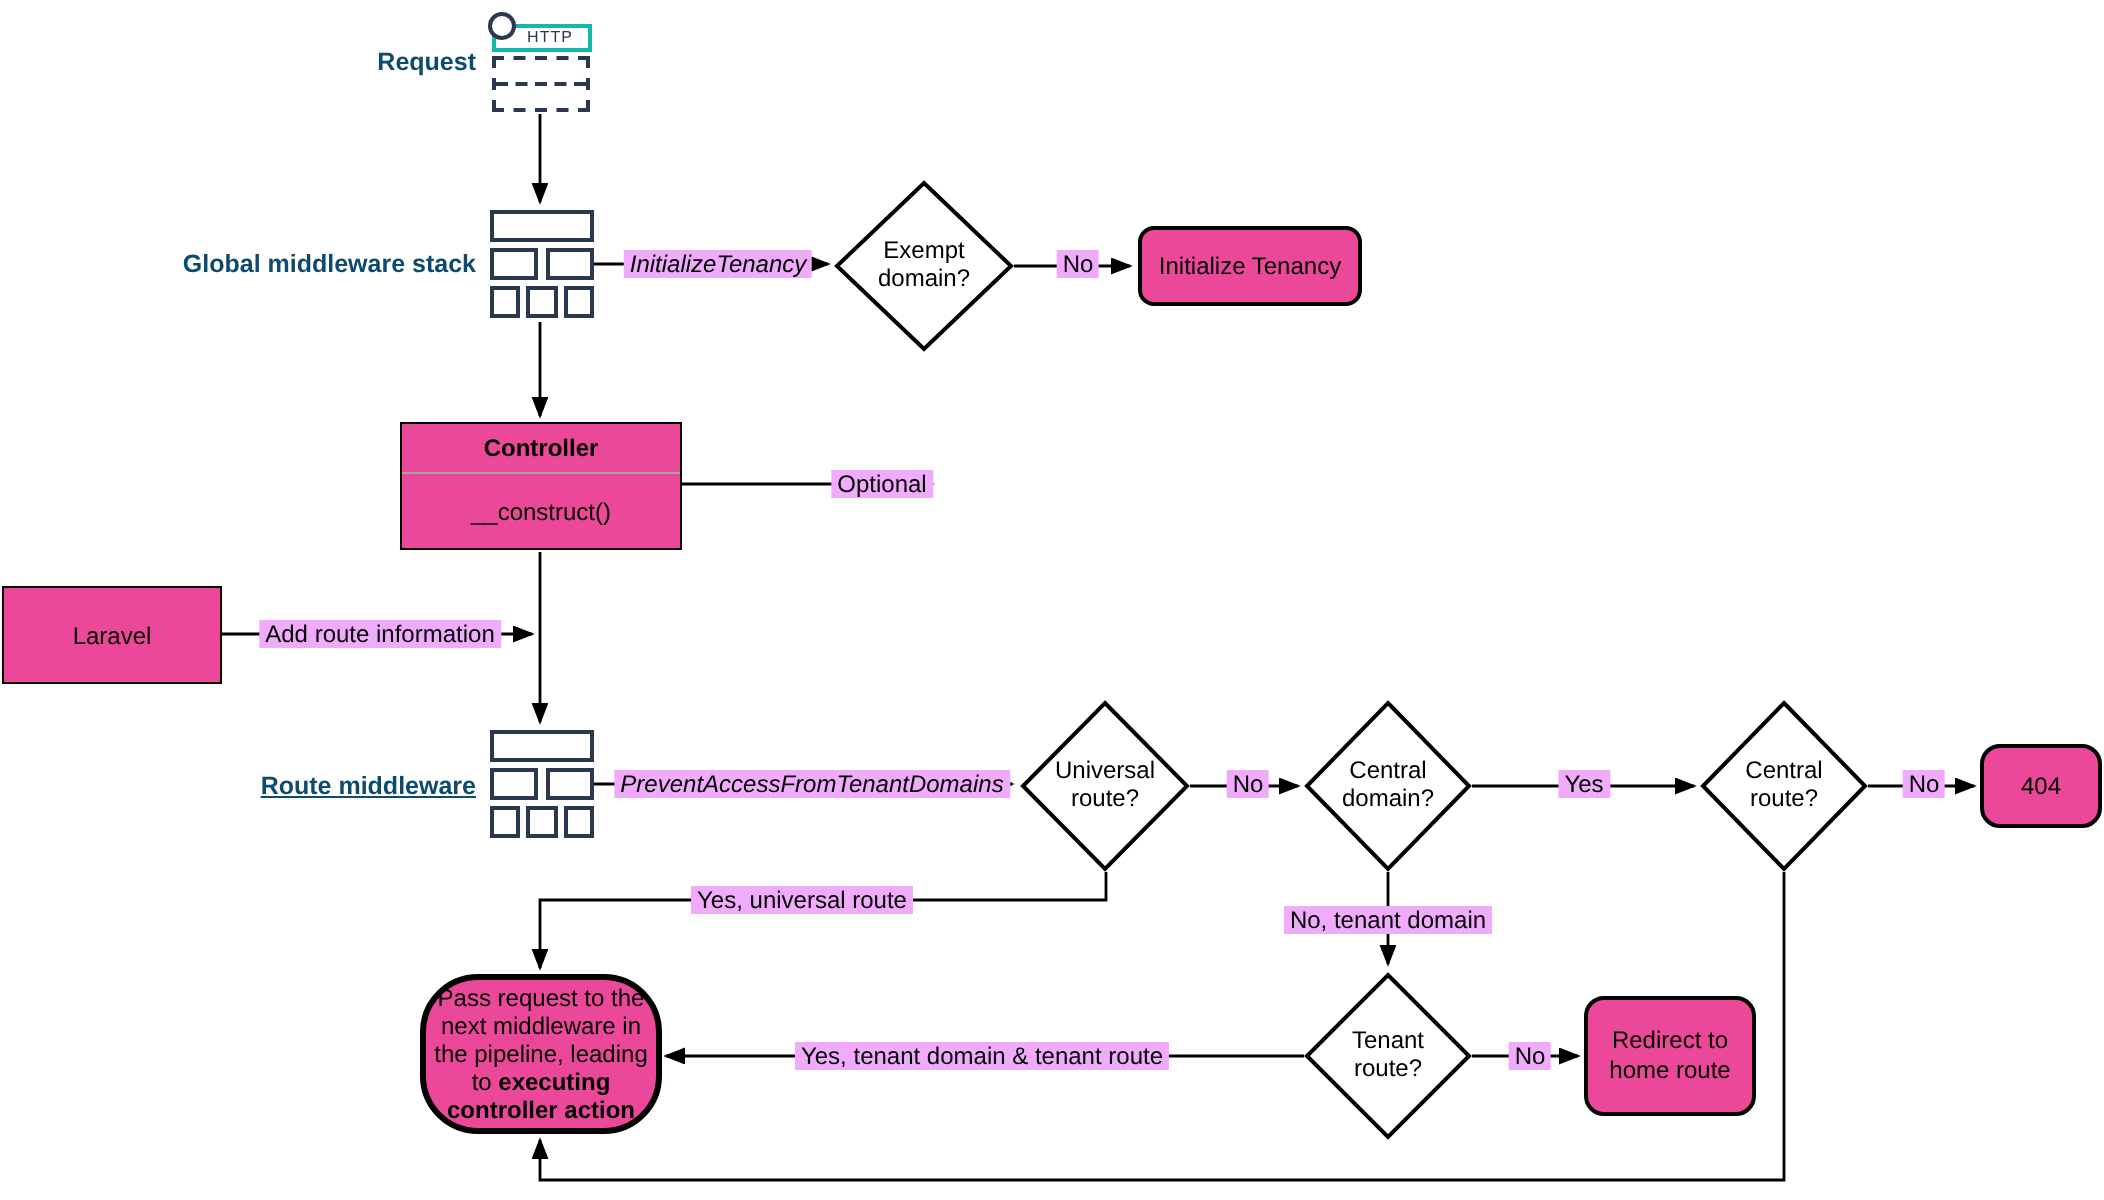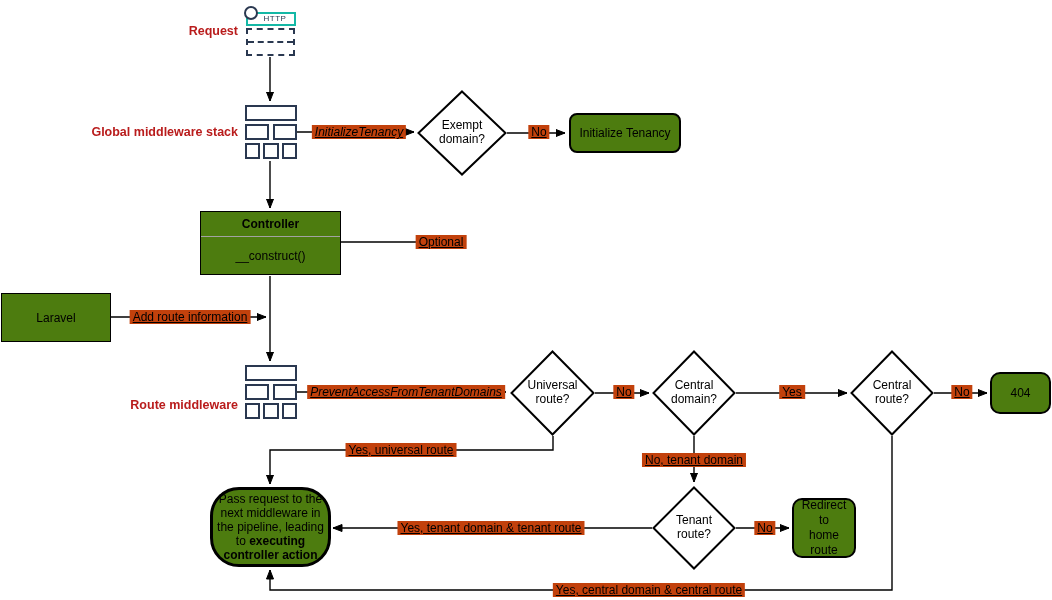--- a/index.html
+++ b/index.html
@@ -4,21 +4,21 @@
 <style>
   html,body{margin:0;padding:0;background:#fff;}
   body{font-family:"Liberation Sans","DejaVu Sans",sans-serif;}
   #canvas{position:relative;width:1052px;height:600px;background:#fff;overflow:hidden;}
 
   
   svg.wires{position:absolute;left:0;top:0;z-index:1;}
   .wire{fill:none;stroke:#000;stroke-width:1.4;}
 
   
-  .node{position:absolute;box-sizing:border-box;z-index:2;background:#4d7c0f;color:#000;font-size:12px;}
+  .node{position:absolute;box-sizing:border-box;z-index:2;background:#ec4899;color:#000;font-size:12px;}
 
   
   .rbox{border:2.5px solid #000;border-radius:10px;display:flex;align-items:center;justify-content:center;
         text-align:center;white-space:pre-line;line-height:1.25;padding:2px 4px;}
   .rbox.thin{border-width:2px;border-radius:8px;}
   .rbox.thick{border-width:3px;line-height:1.17;}
 
   
   .pbox{border:1.8px solid #000;display:flex;align-items:center;justify-content:center;text-align:center;}
 
@@ -28,27 +28,27 @@
   .uml .bd{flex:1;display:flex;align-items:center;justify-content:center;}
 
   
   .diamond{background:transparent;}
   .diamond svg{position:absolute;left:0;top:0;width:100%;height:100%;}
   .diamond polygon{fill:#fff;stroke:#000;stroke-width:2;}
   .diamond .dtext{position:absolute;inset:0;display:flex;align-items:center;justify-content:center;
                   text-align:center;white-space:pre-line;line-height:1.15;}
 
   
-  .elbl{position:absolute;transform:translate(-50%,-50%);background:#c2410c;padding:0 3px;font-size:12px;
-        color:#000;white-space:nowrap;z-index:3;text-decoration:underline;}
+  .elbl{position:absolute;transform:translate(-50%,-50%);background:#f0abfc;padding:0 3px;font-size:12px;
+        color:#000;white-space:nowrap;z-index:3;}
   .elbl.it{font-style:italic;}
 
   
   .sidelbl{position:absolute;right:814px;text-align:right;font-weight:bold;font-size:12.5px;
-           color:#b91c1c;white-space:nowrap;z-index:2;}
+           color:#0c4a6e;white-space:nowrap;z-index:2;}
 
   
   .mwicon{position:absolute;width:52px;height:55px;z-index:2;}
   .mwicon div{position:absolute;box-sizing:border-box;border:2.5px solid #2a3850;background:#fff;}
   .mw-r1{left:0;top:0;width:52px;height:16px;}
   .mw-r2a{left:0;top:19px;width:24px;height:16px;}
   .mw-r2b{left:28px;top:19px;width:24px;height:16px;}
   .mw-r3a{left:0;top:38px;width:15px;height:16px;}
   .mw-r3b{left:18px;top:38px;width:16px;height:16px;}
   .mw-r3c{left:37px;top:38px;width:15px;height:16px;}
@@ -131,21 +131,21 @@
   <div class="node pbox" style="left:1px;top:293px;width:110px;height:49px;">Laravel</div>
 
   <div class="mwicon" style="left:245px;top:365px;">
     <div class="mw-r1"></div>
     <div class="mw-r2a"></div>
     <div class="mw-r2b"></div>
     <div class="mw-r3a"></div>
     <div class="mw-r3b"></div>
     <div class="mw-r3c"></div>
   </div>
-  <div class="sidelbl" style="top:398px;">Route middleware</div>
+  <div class="sidelbl" style="top:386px;text-decoration:underline;">Route middleware</div>
 
   <div class="node diamond" style="left:510px;top:350px;width:85px;height:86px;">
     <svg viewBox="0 0 85 86" preserveAspectRatio="none">
         <polygon points="42.5,1.5 83.5,43 42.5,84.5 1.5,43"></polygon>
       </svg>
     <div class="dtext">Universal
 route?</div>
   </div>
 
   <div class="node diamond" style="left:652px;top:350px;width:84px;height:86px;">
@@ -167,34 +167,33 @@
   <div class="node rbox" style="left:990px;top:372px;width:61px;height:42px;">404</div>
 
   <div class="node diamond" style="left:652px;top:486px;width:84px;height:84px;">
     <svg viewBox="0 0 84 84" preserveAspectRatio="none">
         <polygon points="42,1.5 82.5,42 42,82.5 1.5,42"></polygon>
       </svg>
     <div class="dtext">Tenant
 route?</div>
   </div>
 
-  <div class="node rbox" style="left:792px;top:498px;width:64px;height:60px;">Redirect to
+  <div class="node rbox" style="left:792px;top:498px;width:86px;height:60px;">Redirect to
 home route</div>
 
   <div class="node rbox thick" style="left:210px;top:487px;width:121px;height:80px;border-radius:29px;">
     <div><span>Pass request to the next middleware in the pipeline, leading to </span><strong>executing controller action</strong></div>
   </div>
 
   <span class="elbl it" style="left:359px;top:132px;">InitializeTenancy</span>
   <span class="elbl" style="left:539px;top:132px;">No</span>
   <span class="elbl" style="left:405px;top:242px;margin-left:36px;">Optional</span>
   <span class="elbl" style="left:190px;top:317px;">Add route information</span>
   <span class="elbl it" style="left:406px;top:392px;">PreventAccessFromTenantDomains</span>
   <span class="elbl" style="left:624px;top:392px;">No</span>
   <span class="elbl" style="left:792px;top:392px;">Yes</span>
   <span class="elbl" style="left:962px;top:392px;">No</span>
   <span class="elbl" style="left:401px;top:450px;">Yes, universal route</span>
   <span class="elbl" style="left:694px;top:460px;">No, tenant domain</span>
   <span class="elbl" style="left:765px;top:528px;">No</span>
   <span class="elbl" style="left:491px;top:528px;">Yes, tenant domain &amp; tenant route</span>
-  <span class="elbl" style="left:649px;top:590px;">Yes, central domain &amp; central route</span>
 
 </div>
 
 </body></html>

